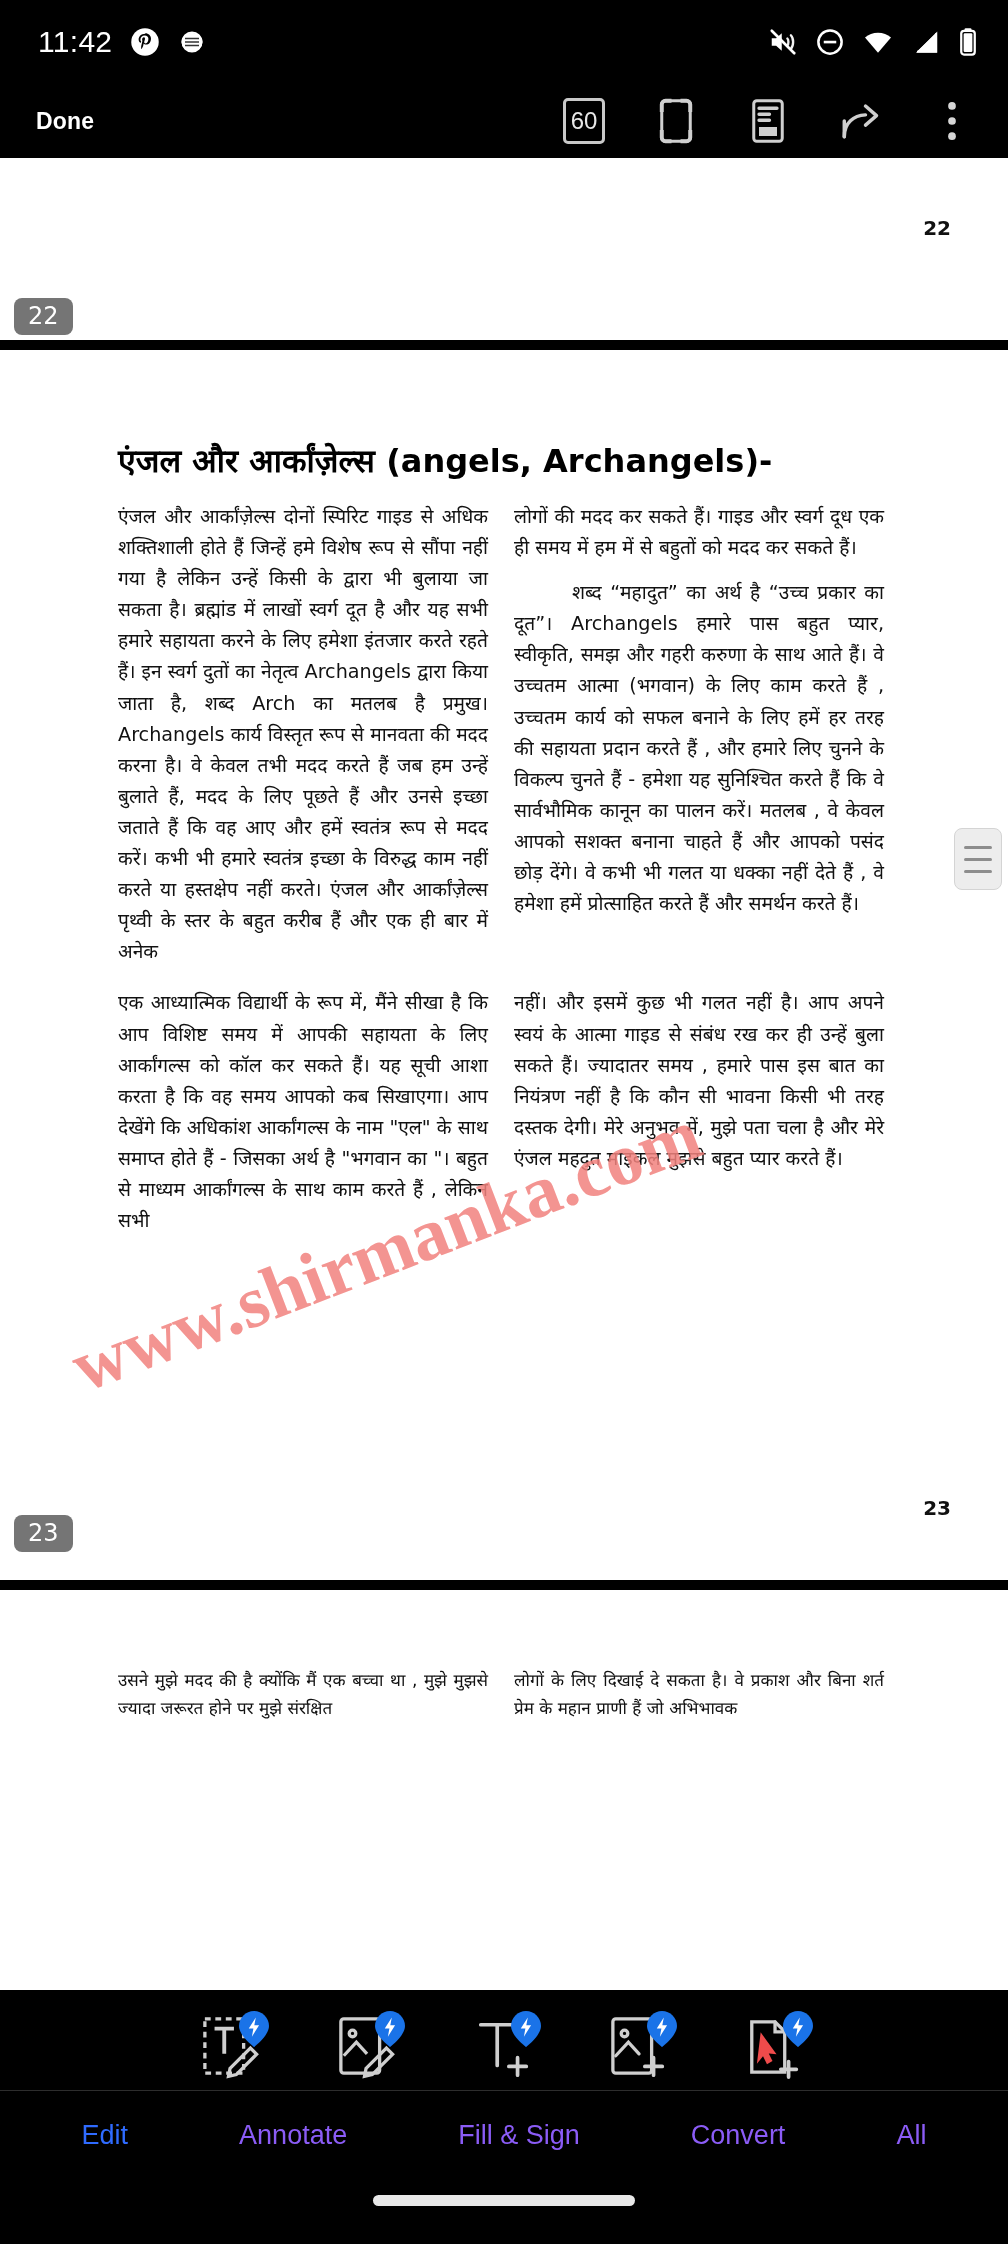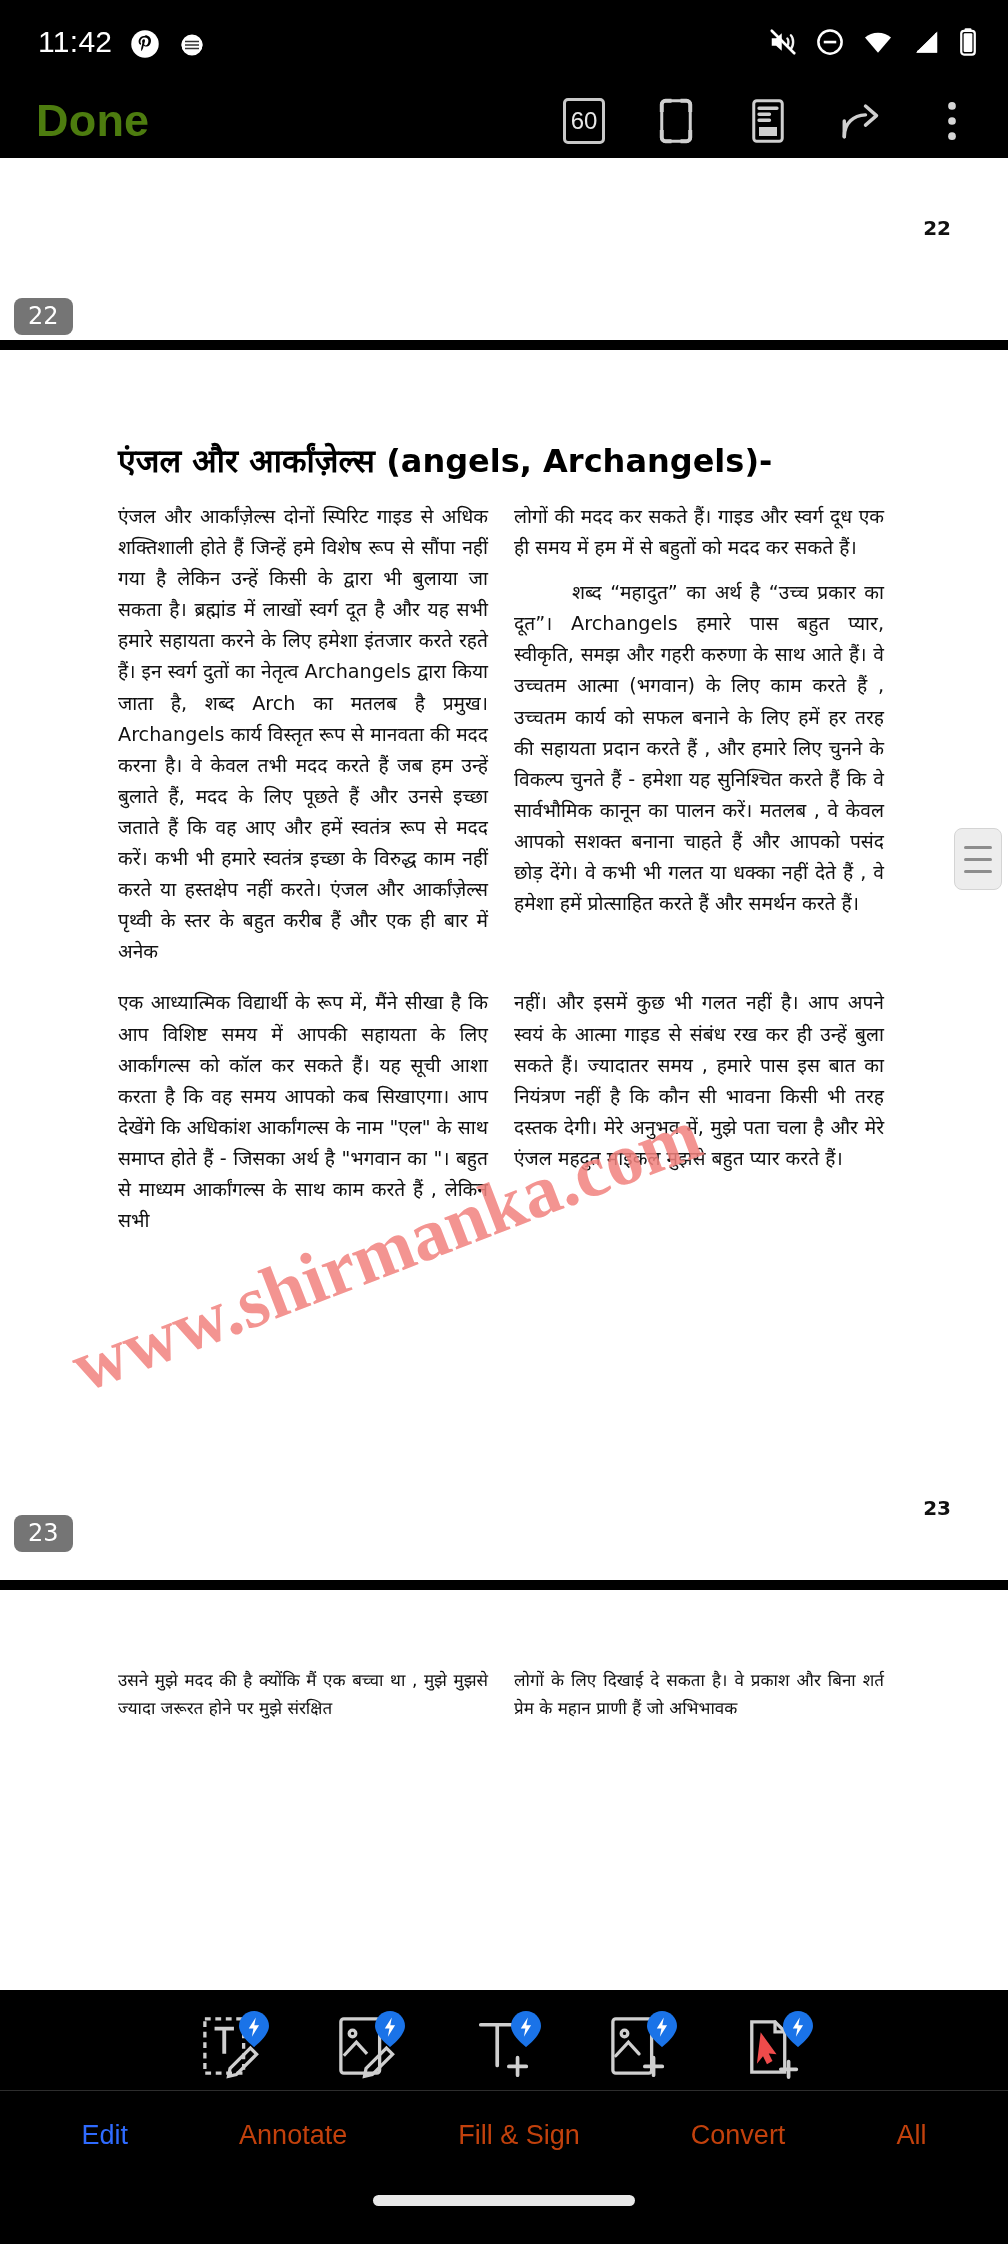--- a/index.html
+++ b/index.html
@@ -5,29 +5,29 @@
   * { margin:0; padding:0; box-sizing:border-box; }
   html,body{ width:1008px; height:2244px; background:#000; overflow:hidden;
     font-family:"Liberation Sans","DejaVu Sans",sans-serif; }
 
   .screen{ position:relative; width:1008px; height:2244px; background:#000; }
 
   
   .statusbar{ position:absolute; top:0; left:0; width:1008px; height:84px;
     display:flex; align-items:center; justify-content:space-between;
     padding:0 30px 0 38px; background:#000; }
-  .sb-left{ display:flex; align-items:flex-end; gap:18px; }
+  .sb-left{ display:flex; align-items:center; gap:18px; }
   .sb-time{ color:#fff; font-size:30px; font-weight:500; letter-spacing:.3px; }
   .sb-right{ display:flex; align-items:center; gap:17px; }
   .ico{ display:inline-flex; align-items:center; justify-content:center; }
 
   
   .apptoolbar{ position:absolute; top:84px; left:0; width:1008px; height:74px;
     display:flex; align-items:center; background:#000; }
-  .done-btn{ color:#4d7c0f; font-size:45px; font-weight:600; margin-left:36px;
+  .done-btn{ color:#ffffff; font-size:23px; font-weight:600; margin-left:36px;
     background:none; border:none; font-family:inherit; cursor:pointer; letter-spacing:.2px; }
   .tb-actions{ margin-left:auto; display:flex; align-items:center; gap:48px;
     padding-right:34px; }
   .tb-btn{ width:44px; height:46px; display:flex; align-items:center;
     justify-content:center; background:none; border:none; cursor:pointer; }
   .pagecount-box{ width:42px; height:46px; border:3px solid #c9c9c9; border-radius:5px;
     display:flex; align-items:center; justify-content:center; color:#e8e8e8;
     font-size:24px; font-weight:500; }
 
   
@@ -86,21 +86,21 @@
   .bottombar{ position:absolute; left:0; bottom:0; width:1008px; height:254px;
     background:#000; }
   .toolrow{ height:100px; display:flex; align-items:center; justify-content:center;
     gap:54px; padding-top:16px; }
   .tool{ position:relative; width:82px; height:78px; display:flex; align-items:center;
     justify-content:center; background:none; border:none; cursor:pointer; }
   .bolt{ position:absolute; top:2px; right:4px; width:30px; height:36px; }
   .divider{ height:1px; background:#2d2d2d; width:100%; }
   .tabrow{ display:flex; align-items:center; justify-content:space-around;
     height:88px; padding:0 26px; }
-  .tab{ color:#c2410c; font-size:27px; background:none; border:none;
+  .tab{ color:#8b5cf6; font-size:27px; background:none; border:none;
     font-family:inherit; cursor:pointer; }
   .tab.active{ color:#2f6bff; }
   .homebar{ width:262px; height:11px; background:#e8e8e8; border-radius:7px;
     margin:16px auto 0; }
 </style>
 </head>
 <body>
 
 <div class="screen">
 

